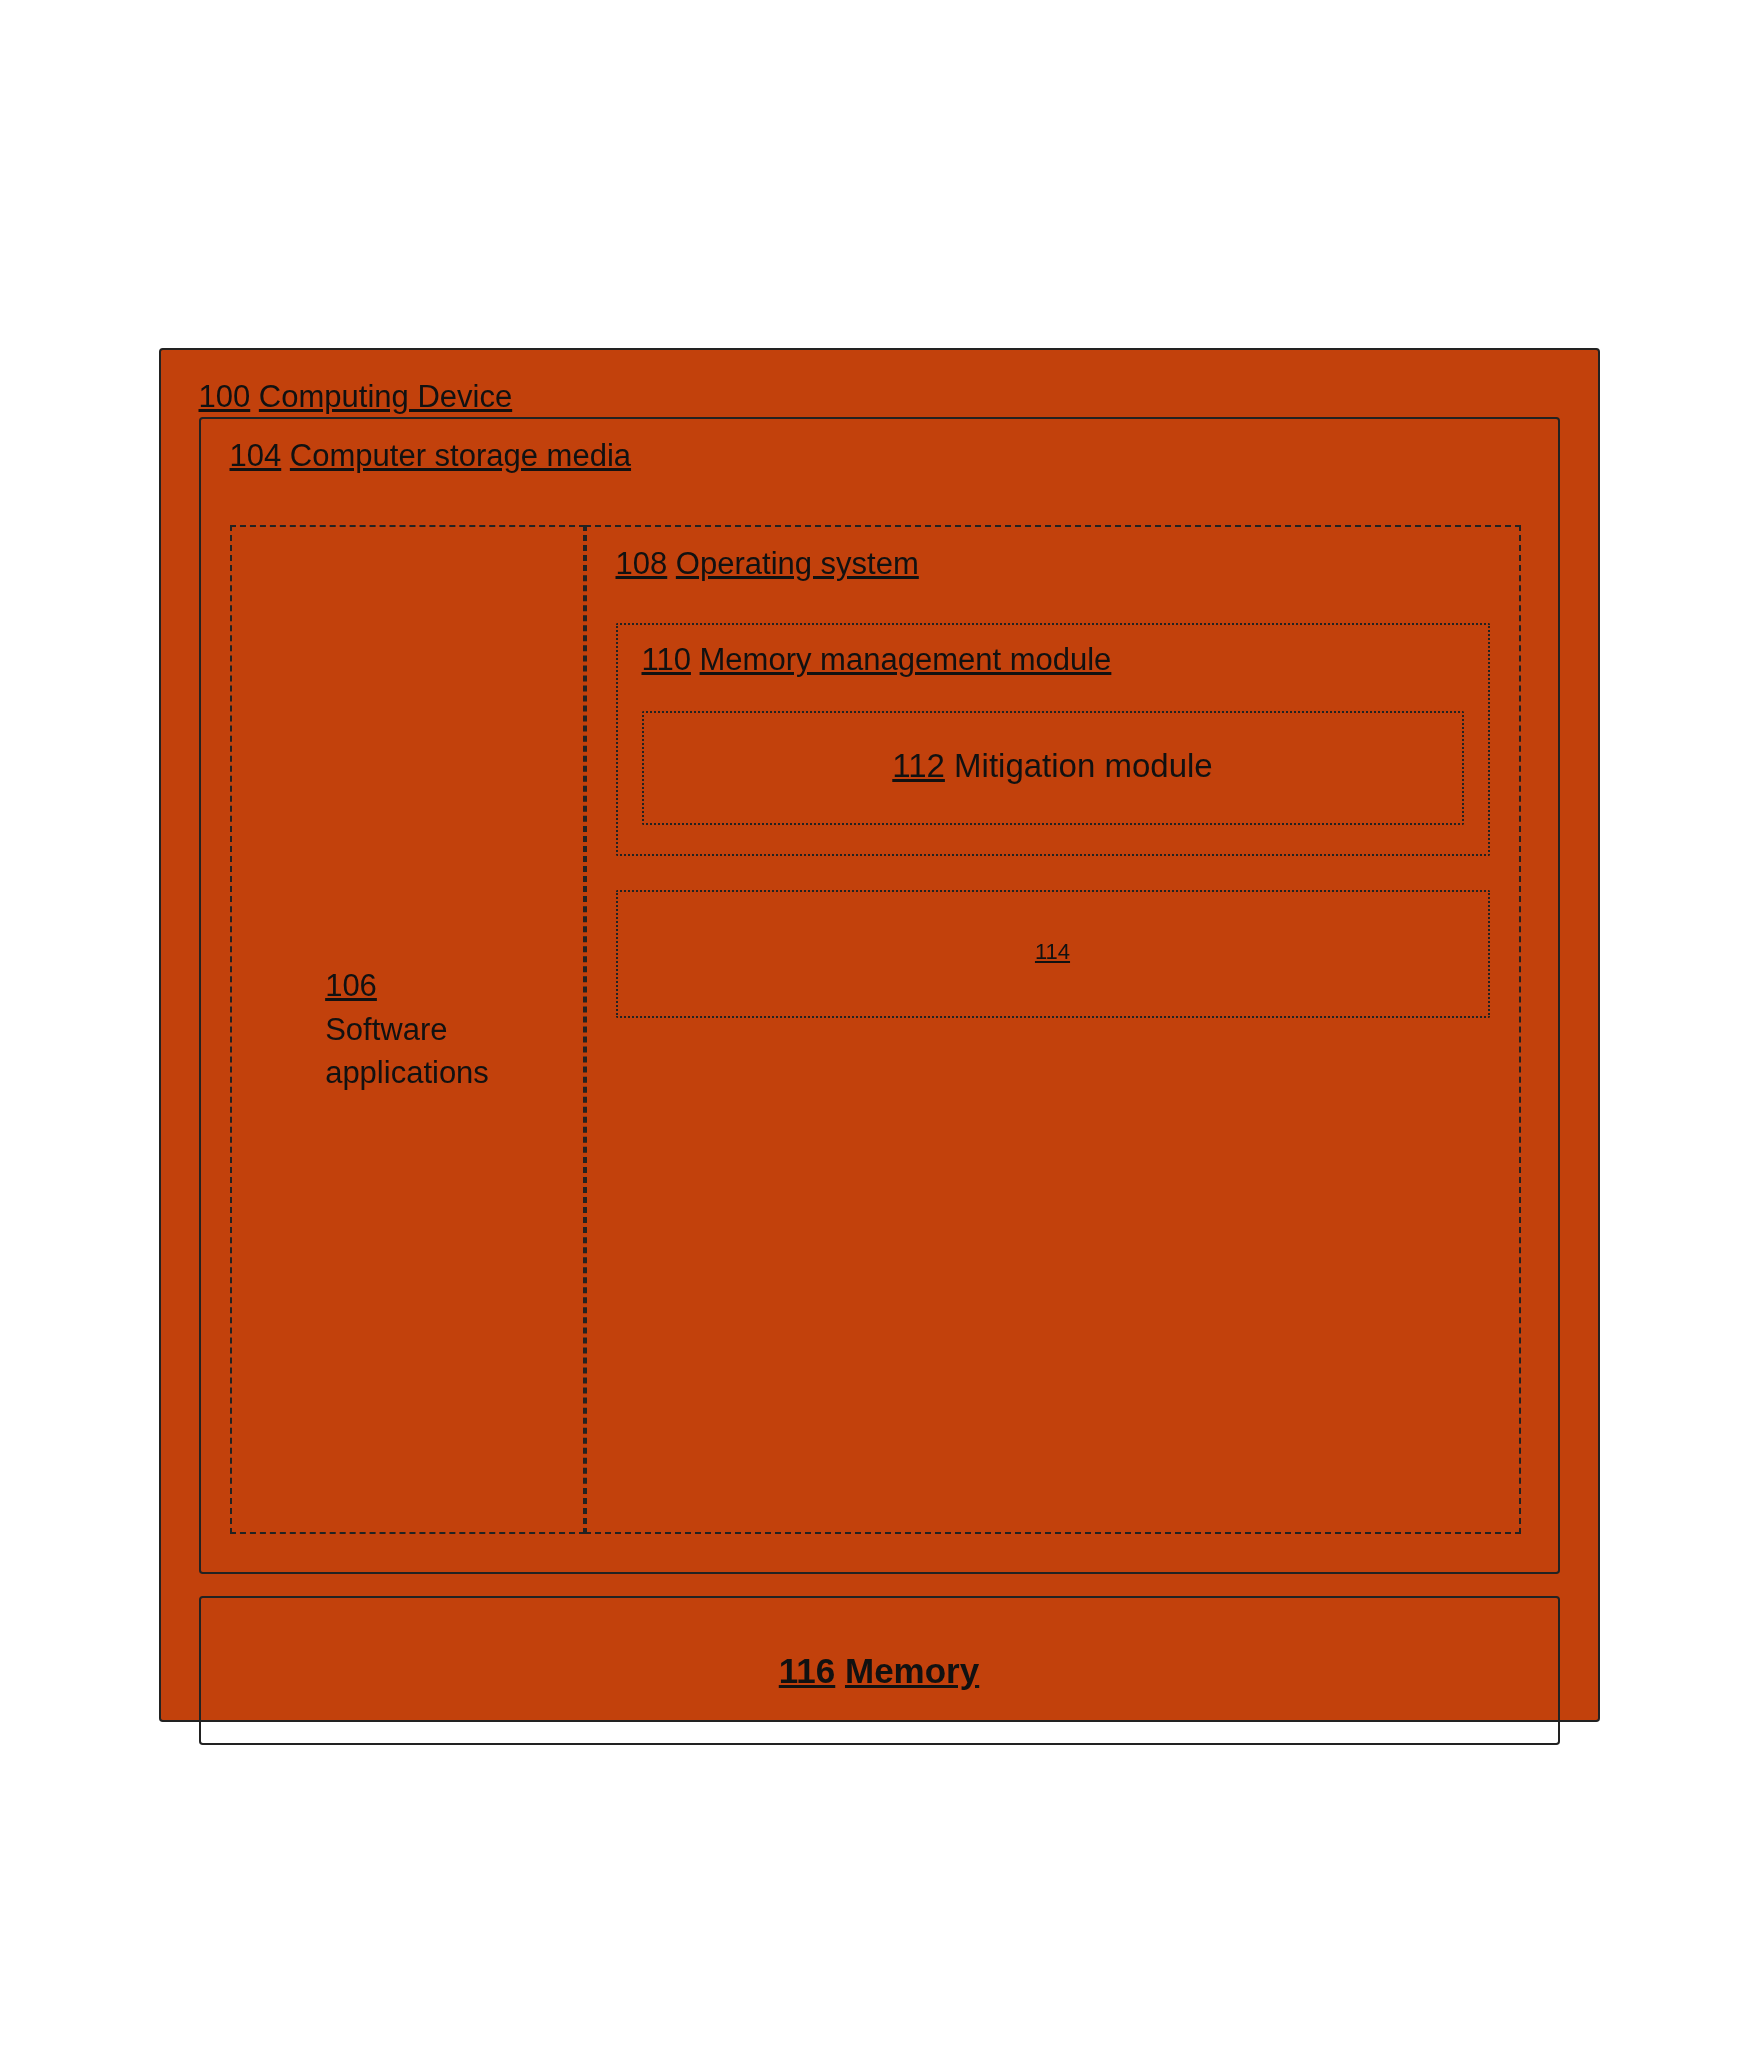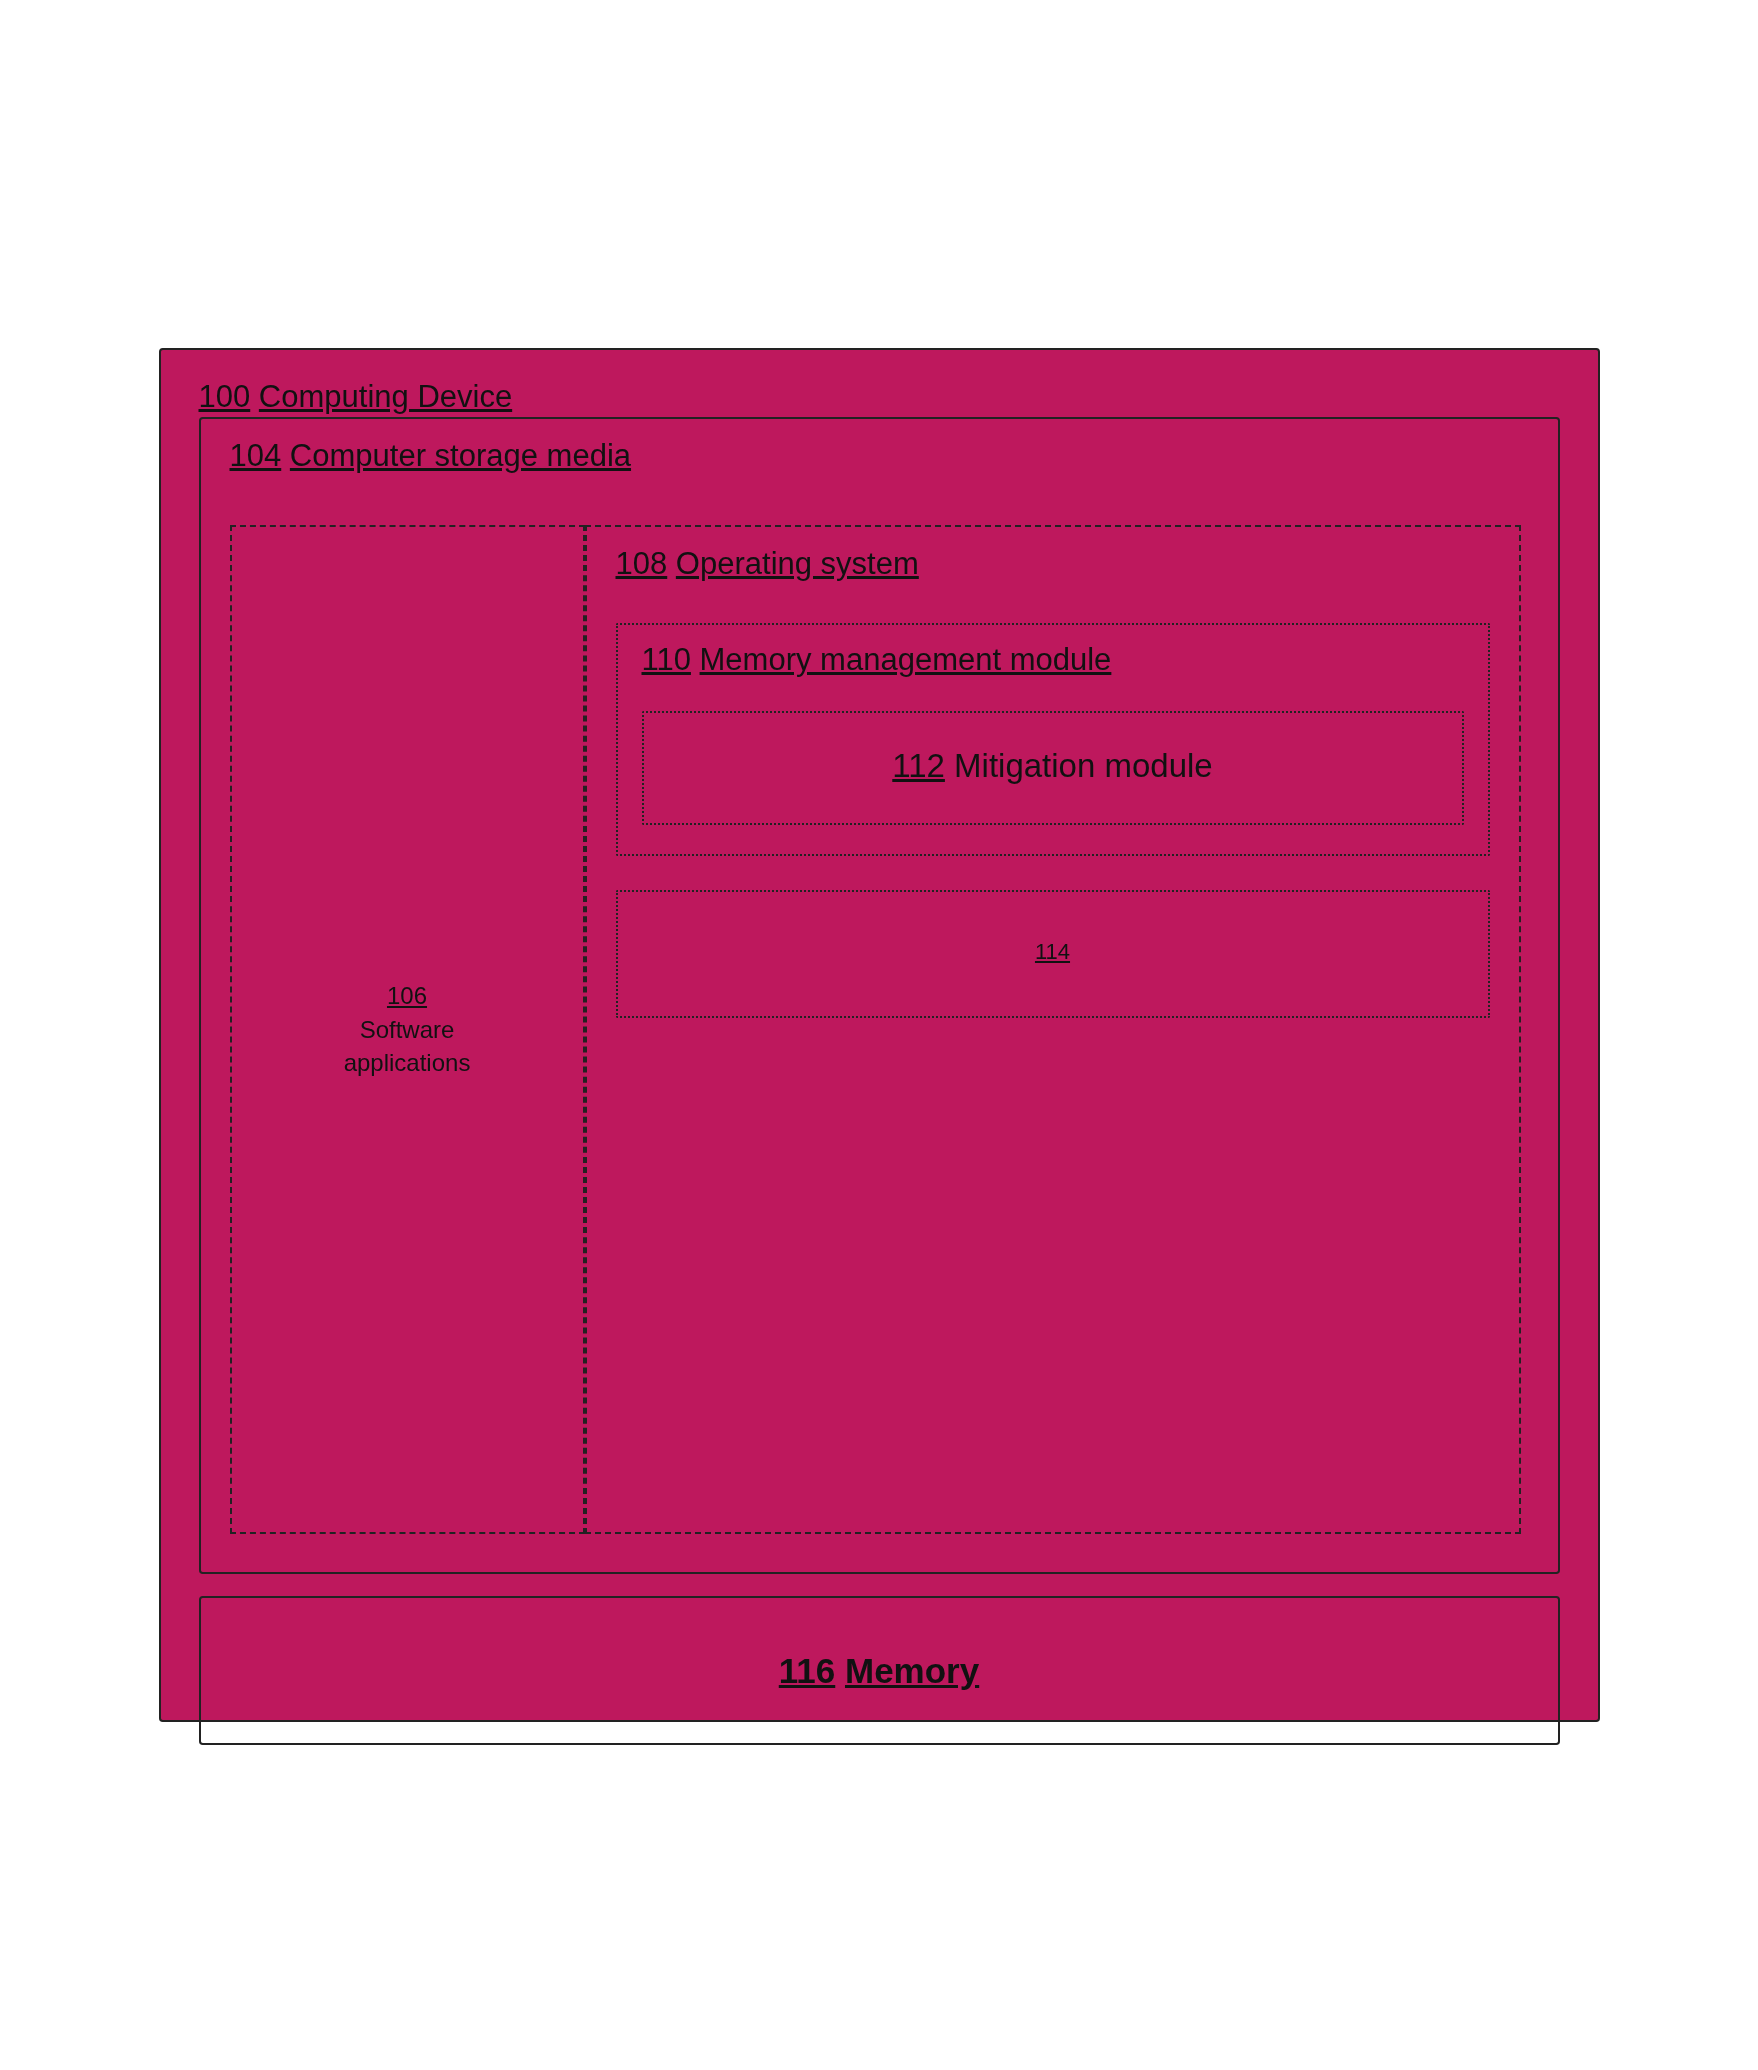--- a/index.html
+++ b/index.html
@@ -28,21 +28,21 @@
     }
 
     
     .computing-device {
       width: 1441px;
       height: 1374px;
       border: 2.9px solid #222;
       border-radius: 3.8px;
       padding: 29px 38px 38px 38px;
       position: relative;
-      background: #be185d;
+      background: #c2410c;
     }
 
     .box-label {
       font-size: 31px;
       font-weight: normal;
       color: #111;
       margin-bottom: 0;
       position: absolute;
     }
 
@@ -105,22 +105,22 @@
       min-height: 100%;
       display: flex;
       flex-direction: column;
       align-items: center;
       justify-content: center;
       padding: 19px;
       flex-shrink: 0;
     }
 
     .software-apps-label {
-      text-align: center;
-      font-size: 24px;
+      text-align: left;
+      font-size: 31px;
       color: #111;
       line-height: 1.4;
     }
 
     .software-apps-label .ref {
       text-decoration: underline;
     }
 
     
     .os-outer-box {

